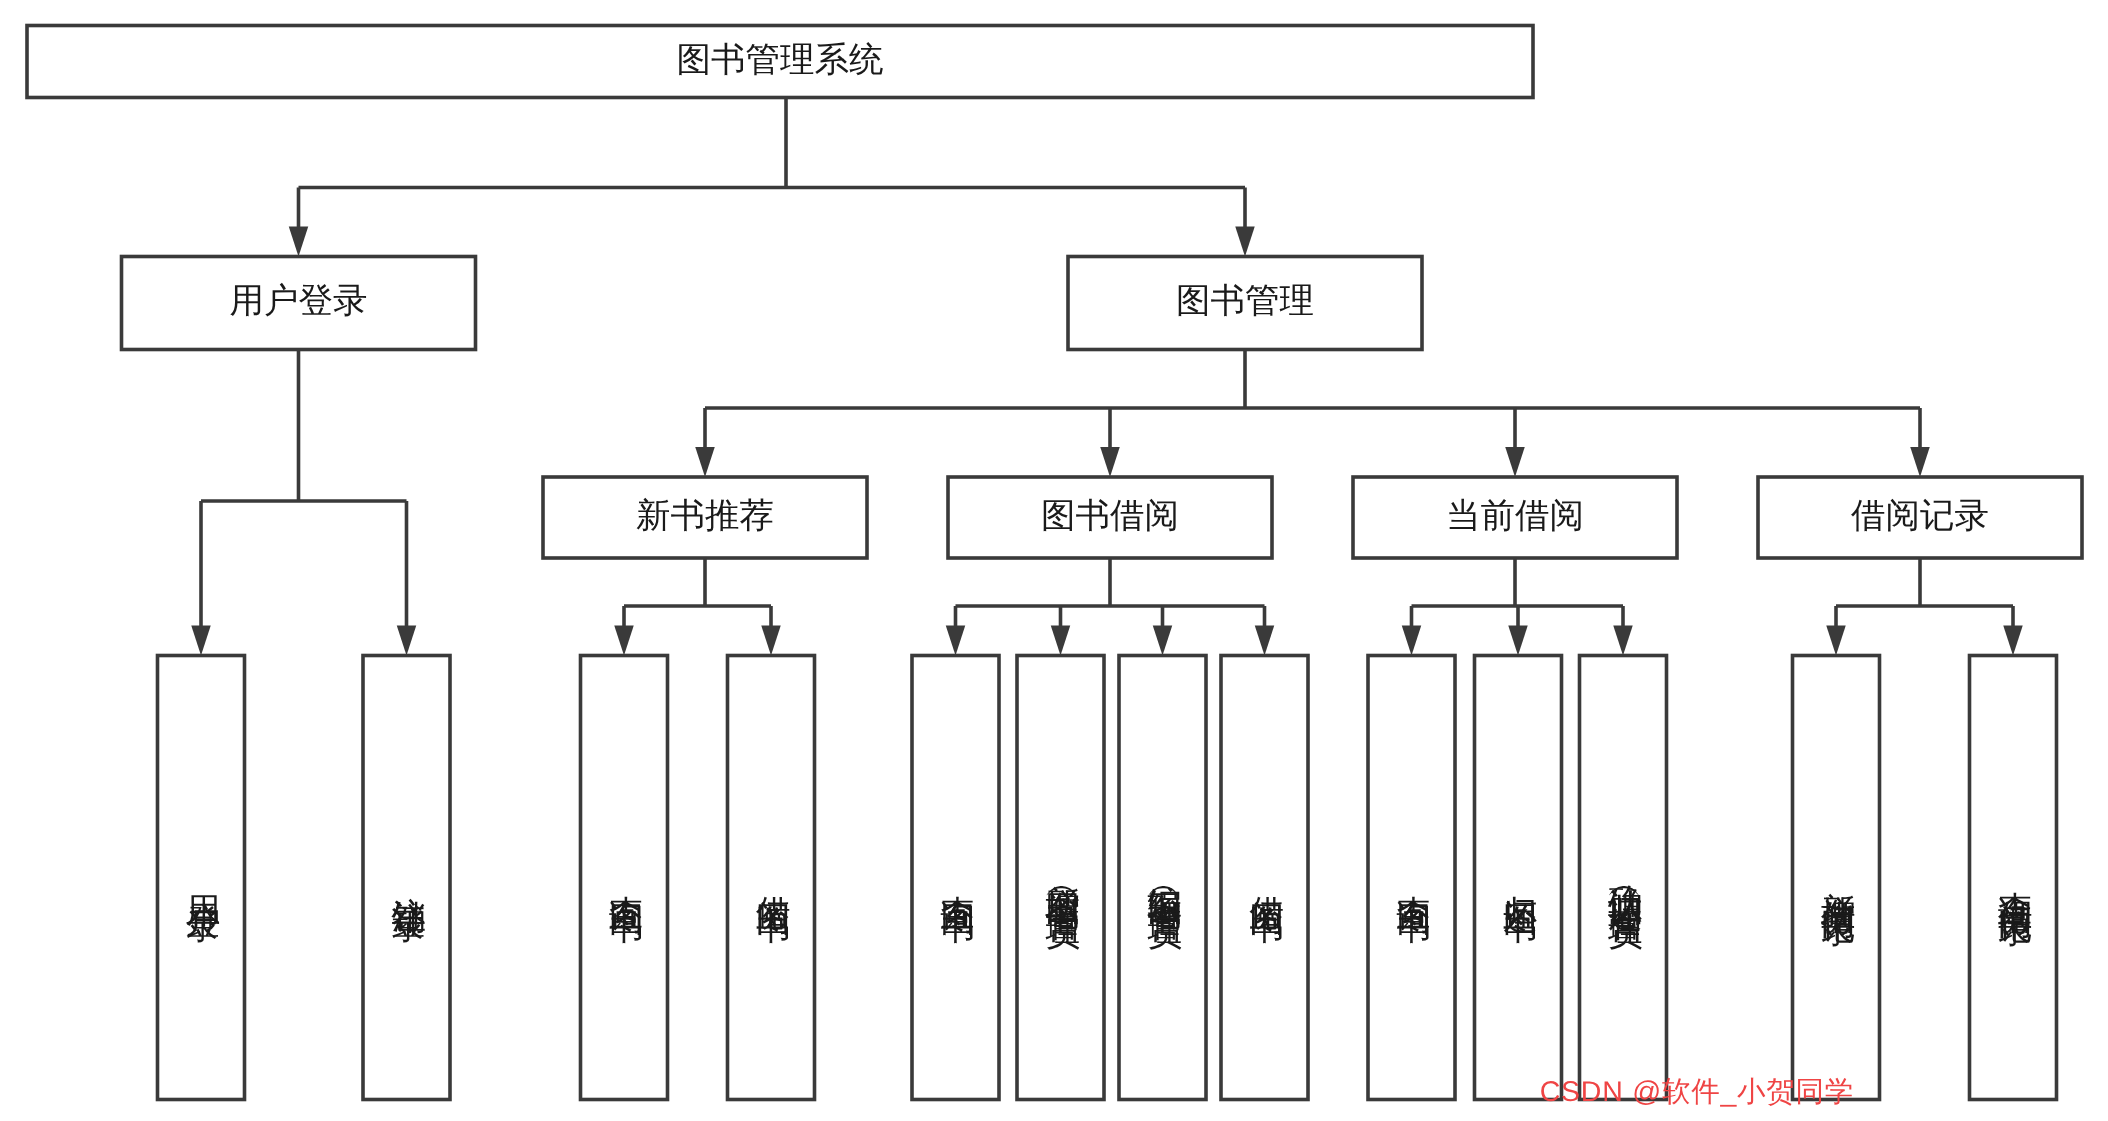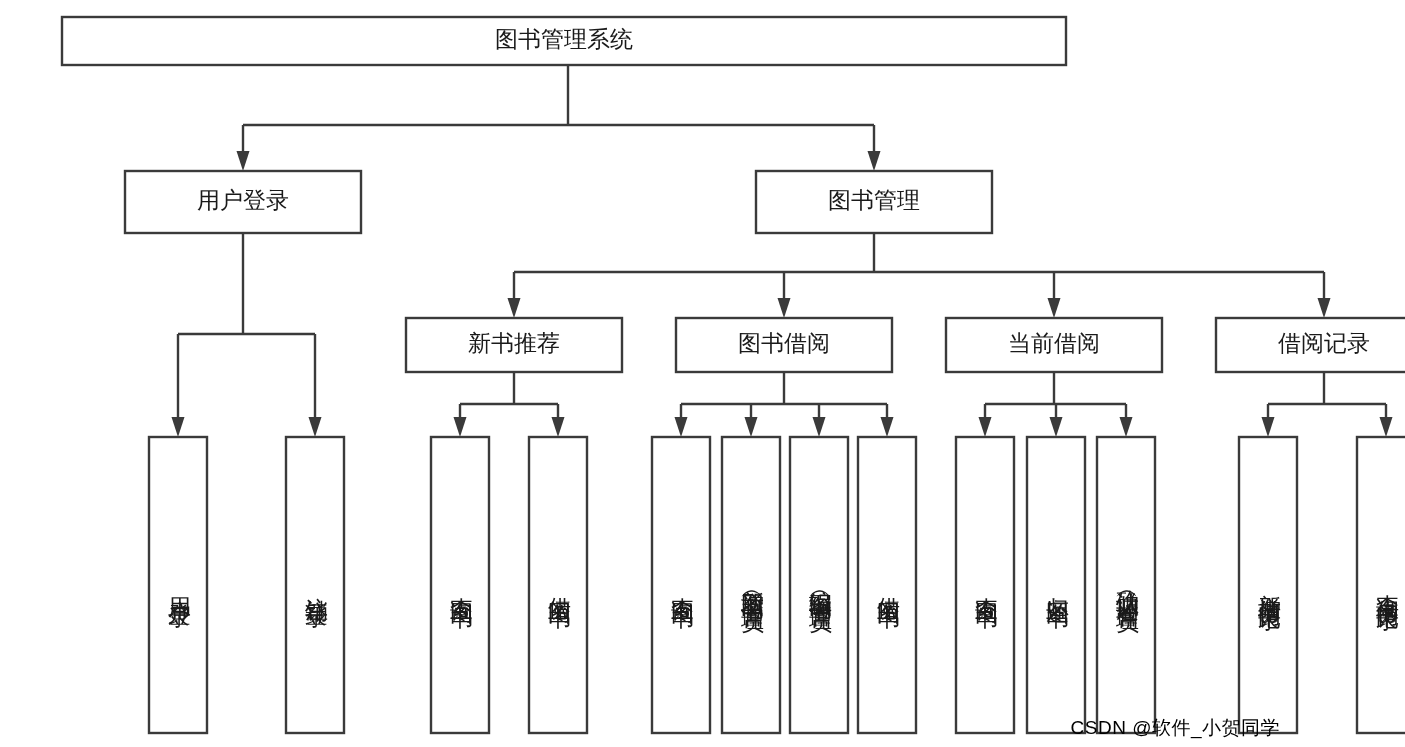--- a/index.html
+++ b/index.html
@@ -13,21 +13,20 @@
     height: 747px;
     font-family: "Liberation Sans", "DejaVu Sans", sans-serif;
     overflow: hidden;
     position: relative;
   }
   #diagram-root {
     position: relative;
     width: 1244px;
     height: 747px;
     background: #ffffff;
-    margin-left: 44px;
   }
   svg#diagram-canvas {
     position: absolute;
     top: 0;
     left: 0;
     width: 1405px;
     height: 747px;
     display: block;
   }
   .node-box {
@@ -60,21 +59,21 @@
   .arrow-head {
     fill: #3a3a3a;
     stroke: none;
   }
   .watermark-text {
     position: absolute;
     right: 8px;
     bottom: 6px;
     font-family: "Liberation Sans", "DejaVu Sans", sans-serif;
     font-size: 19px;
-    color: #000000;
+    color: #ef4444;
     white-space: nowrap;
     pointer-events: none;
     letter-spacing: 0.5px;
   }
 </style>
 </head>
 <body>
 
 <div id="diagram-root">
 

